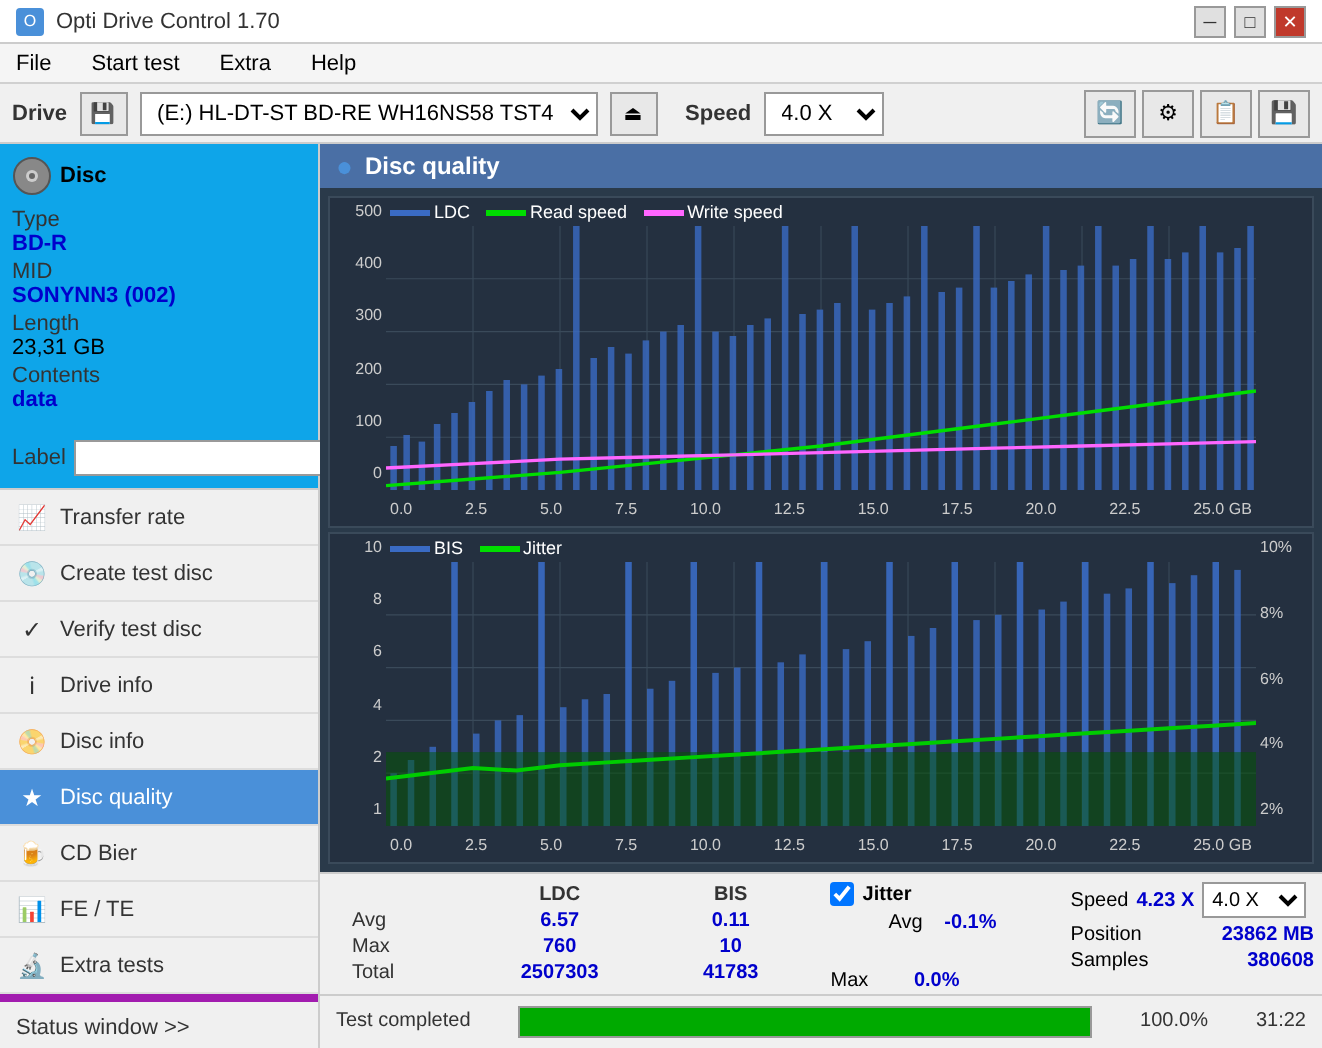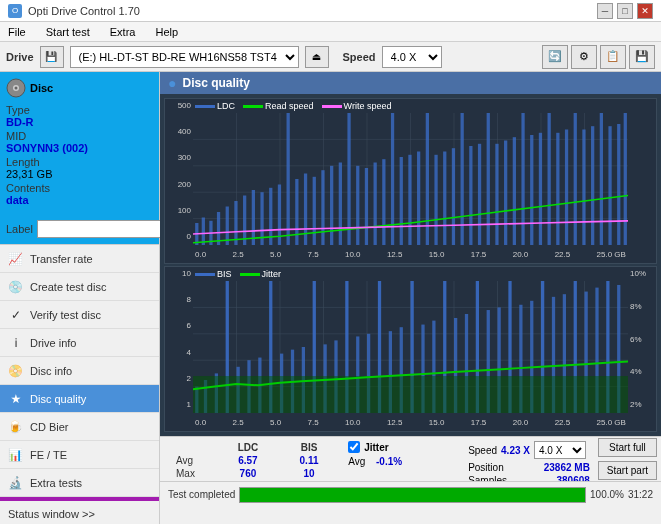--- a/index.html
+++ b/index.html
@@ -309,22 +309,23 @@
       white-space: nowrap;
     }
     
     
     .progress-area {
       background: #f0f0f0;
       height: 26px;
       display: flex;
       align-items: center;
       padding: 0 8px;
-      gap: 4px;
+      gap: 24px;
       border-top: 1px solid #ccc;
+      margin-top: 16px;
     }
     .progress-bar-container {
       flex: 1;
       height: 16px;
       background: white;
       border: 1px solid #999;
       overflow: hidden;
     }
     .progress-bar-fill {
       height: 100%;
@@ -709,21 +710,21 @@
               </tr>
             </tbody>
           </table>
         </div>
 
         <div style="padding:4px 4px; font-size:10px; min-width:120px;">
           <div style="display:flex; align-items:center; gap:4px; margin-bottom:3px;">
             <input type="checkbox" checked="" style="width: 12px; height: 12px;">
             <span style="font-weight:bold;">Jitter</span>
           </div>
-          <div style="margin-bottom:18px;">
+          <div style="margin-bottom:18px;text-align:center;">
             <span>Avg</span>
             <span style="color:#0000cc; font-weight:bold; margin-left:8px;">-0.1%</span>
           </div>
           <div>
             <span>Max</span>
             <span style="color:#0000cc; font-weight:bold; margin-left:8px;padding-left:12px;">0.0%</span>
           </div>
         </div>
 
         <div style="padding:4px 4px; font-size:10px; min-width:120px;">
@@ -737,24 +738,20 @@
           <div style="margin-bottom:2px; display:flex; justify-content:space-between;">
             <span>Position</span>
             <span style="color:#0000cc; font-weight:bold;margin-left:40px;">23862 MB</span>
           </div>
           <div style="display:flex; justify-content:space-between;">
             <span>Samples</span>
             <span style="color:#0000cc; font-weight:bold;">380608</span>
           </div>
         </div>
 
-        <div class="action-btns">
-          <button class="action-btn">Start full</button>
-          <button class="action-btn">Start part</button>
-        </div>
       </div>
 
       <div class="progress-area">
         <span class="progress-text">Test completed</span>
         <div class="progress-bar-container">
           <div class="progress-bar-fill" style="width:100%"></div>
         </div>
         <span class="progress-text">100.0%</span>
         <span class="time-text">31:22</span>
       </div>

